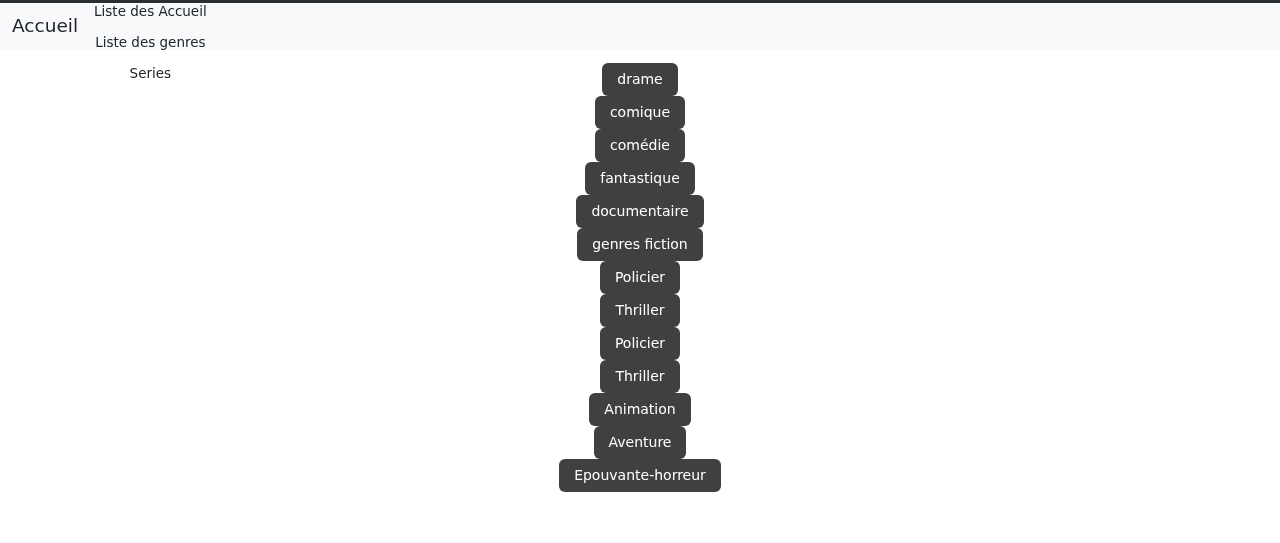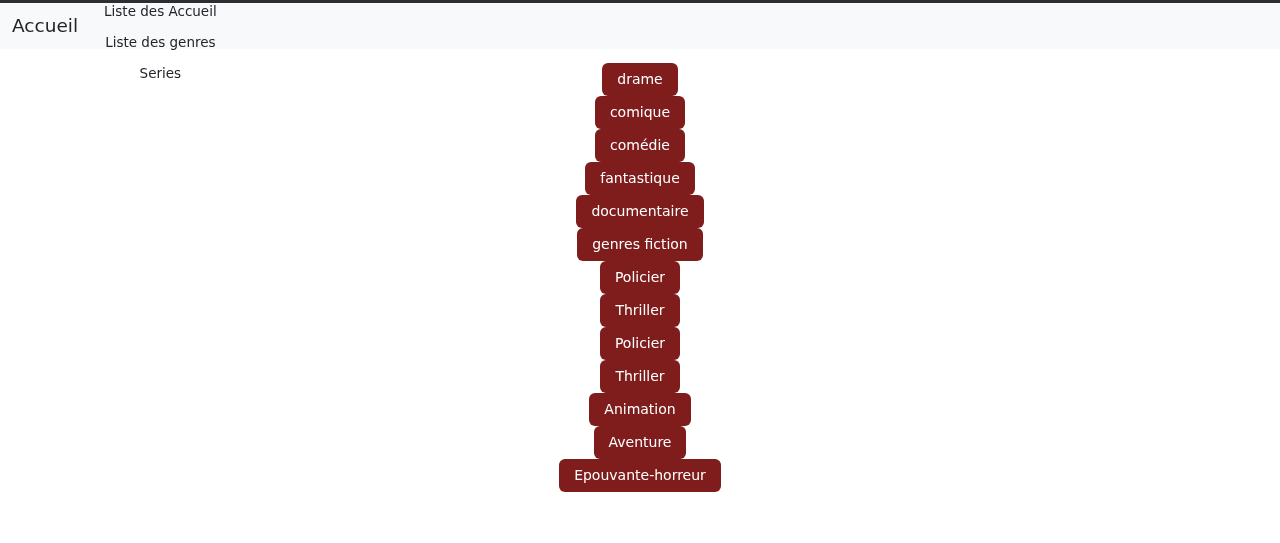--- a/index.html
+++ b/index.html
@@ -27,21 +27,21 @@
     background: #f8f9fa;
     display: flex;
     align-items: center;
     padding: 0 12px;
   }
   .navbar-brand {
     font-size: 18.5px;
     color: #212529;
     text-decoration: none;
     line-height: 1;
-    margin-right: 18px;
+    margin-right: 8px;
     white-space: nowrap;
     cursor: pointer;
   }
   .nav-links {
     display: flex;
     align-items: center;
     gap: 12px;
     list-style: none;
     margin: 0;
     padding: 0;
@@ -74,21 +74,21 @@
   
   .genre-stack {
     display: flex;
     flex-direction: column;
     align-items: center;
     margin-top: 14px;
     width: 100%;
   }
   .genre-badge {
     display: inline-block;
-    background: #7f1d1d;
+    background: #404040;
     color: #ffffff;
     font-size: 14px;
     line-height: 1;
     padding: 9px 15px 10px 15px;
     border-radius: 6px;
     text-align: center;
     white-space: nowrap;
     text-decoration: none;
     cursor: pointer;
   }

